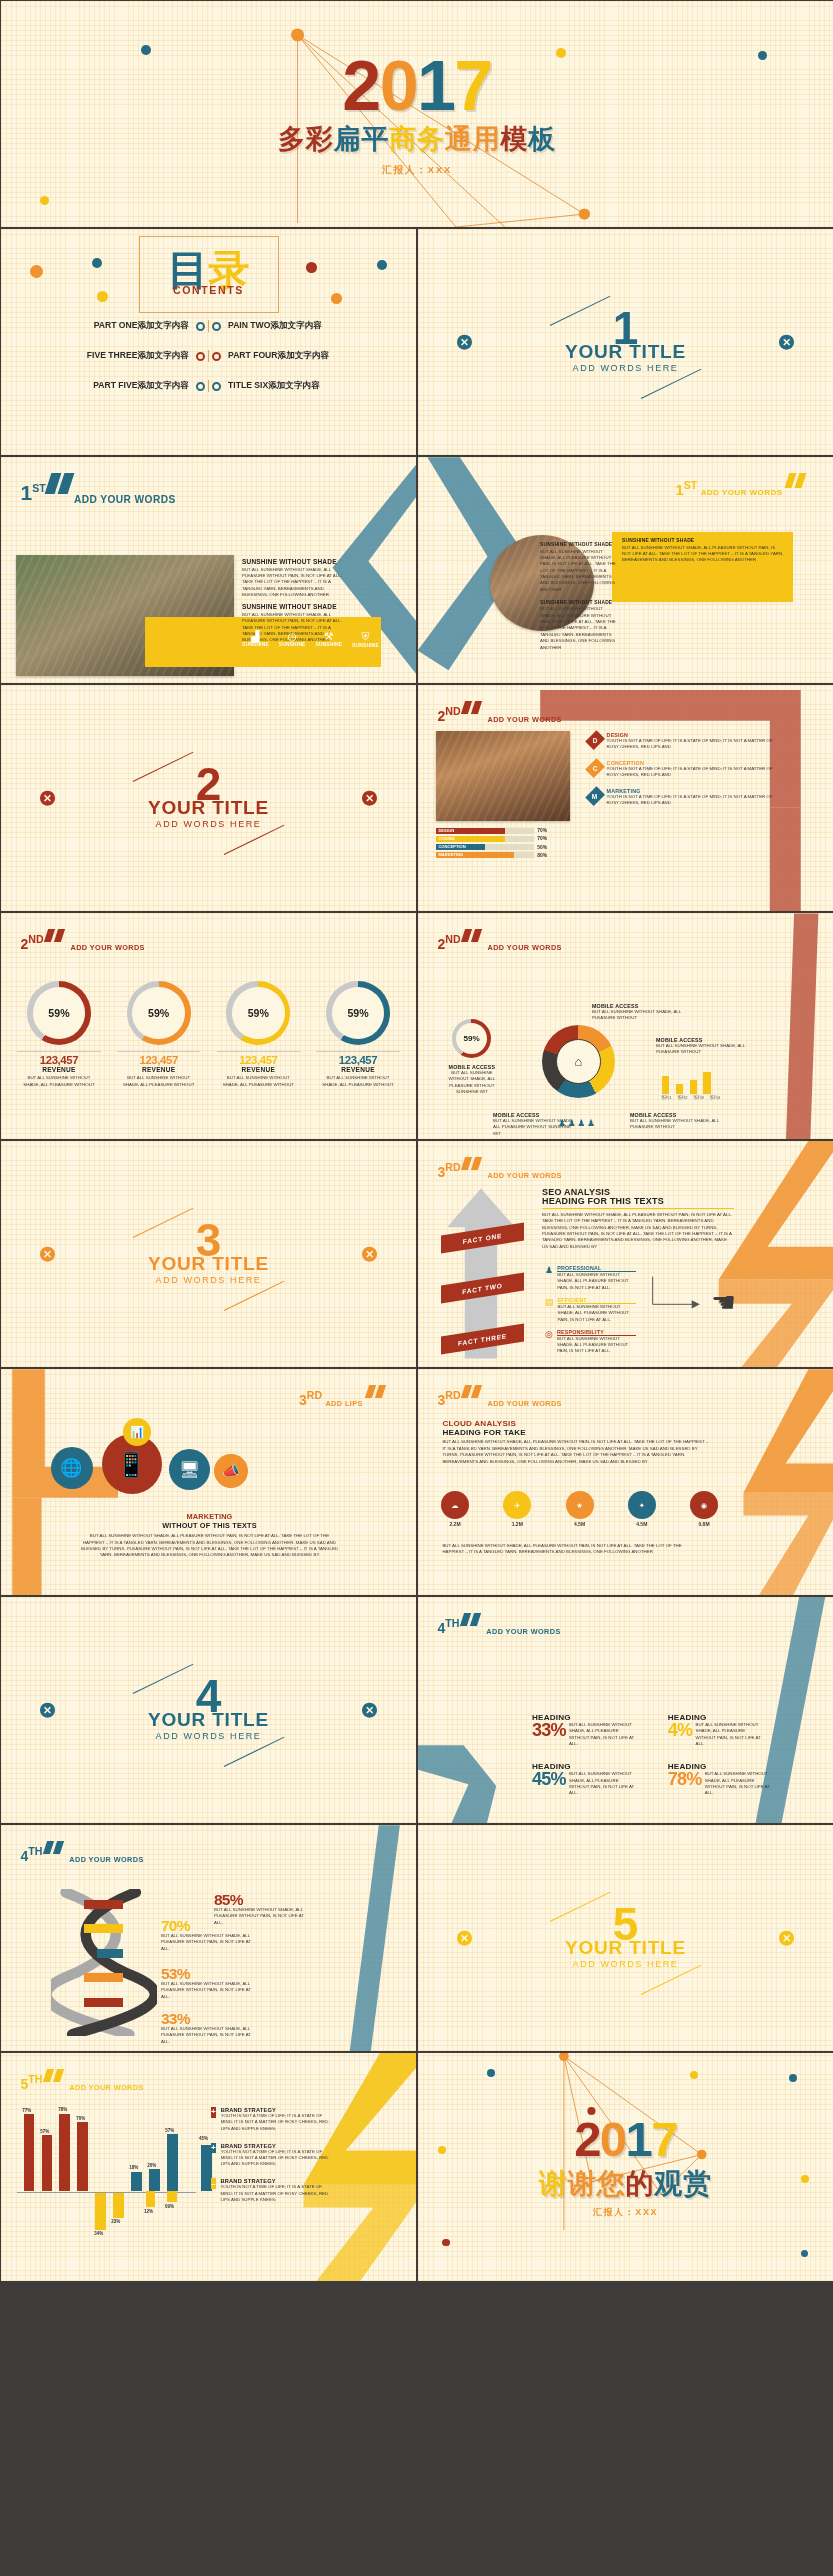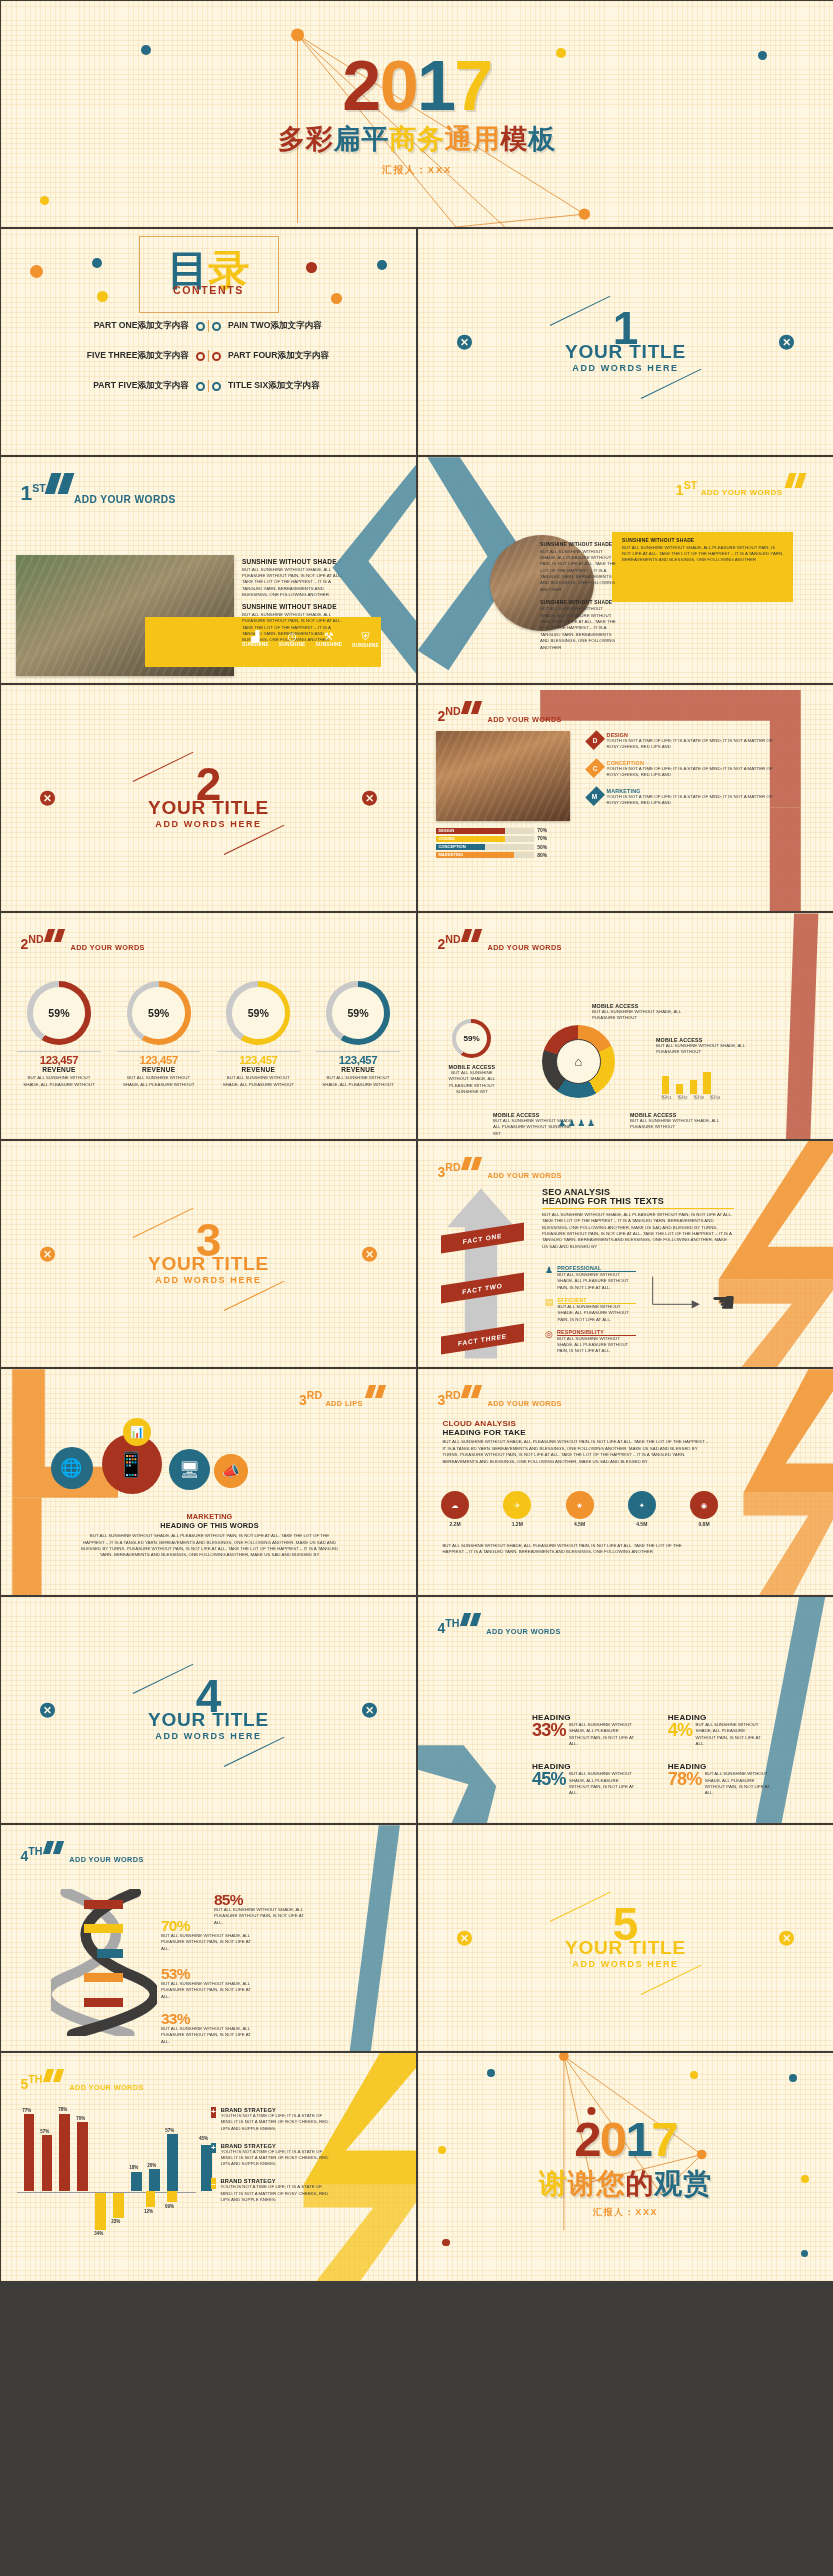--- a/index.html
+++ b/index.html
@@ -43,21 +43,21 @@
     font-weight:bold; color:#2b2b2b; }
   .toc-item.r { justify-content:flex-start; }
   .toc-item.l { justify-content:flex-end; }
   .ring { width:9px; height:9px; border-radius:50%; border:2.4px solid #256b84; flex:0 0 auto;}
   .toc-div { background:#e2a857; width:0.8px; height:100%; justify-self:center; }
   
   .sec { position:absolute; left:0; right:0; top:50%; transform:translateY(-50%);
     text-align:center; }
   .sec .num { font-size:46px; font-weight:bold; line-height:.75; }
   .sec .t1 { font-size:19px; font-weight:bold; letter-spacing:0.8px; margin-top:-4.9px;}
-  .sec .t2 { font-size:9px; font-weight:bold; letter-spacing:1.6px; }
+  .sec .t2 { font-size:9px; font-weight:normal; letter-spacing:1.6px; }
   .xmark { position:absolute; top:50%; width:14.7px; height:14.7px; border-radius:50%;
     transform:translateY(-50%); display:flex; align-items:center; justify-content:center;
     color:#fdf6e0; font-size:10.6px; font-weight:bold;}
   .slash { position:absolute; height:1.2px; transform-origin:left center; }
   
   .shead { position:absolute; left:19.5px; top:16.3px; display:flex; align-items:flex-end; }
   .shead .ord { font-size:21px; font-weight:bold; line-height:.85; }
   .shead .ord sup { font-size:10.6px; }
   .quotes { display:inline-block; margin:0 1.6px 4.9px 2.4px; }
   .quotes i { display:inline-block; width:9.8px; height:21px; transform:skewX(-18deg);
@@ -547,21 +547,21 @@
       <div class="sub" style="margin-left:3.3px;font-size:7.3px;color:#f0922e">ADD LIPS</div>
       <span class="quotes" style="margin-left:4.1px"><i style="background:#f0922e;height:13px;width:6.5px"></i><i style="background:#f0922e;height:13px;width:6.5px"></i></span>
     </div>
     <div class="bubble" style="left:50px;top:78px;width:42px;height:42px;background:#256b84;font-size:18px">🌐</div>
     <div class="bubble" style="left:101px;top:65px;width:60px;height:60px;background:#a8341f;font-size:24.4px">📱</div>
     <div class="bubble" style="left:168px;top:80px;width:41px;height:41px;background:#256b84;font-size:16.3px">🖥</div>
     <div class="bubble" style="left:213px;top:85px;width:34px;height:34px;background:#f0922e;font-size:14px">📣</div>
     <div class="bubble" style="left:122px;top:49px;width:28px;height:28px;background:#f5c417;font-size:11.4px">📊</div>
     <div style="position:absolute;left:78px;top:143px;width:261px;text-align:center;">
       <div class="h6" style="font-size:7.3px;color:#a8341f">MARKETING</div>
-      <div class="h6" style="font-size:7.3px">HEADING OF THIS WORDS</div>
+      <div class="h6" style="font-size:7.3px">WITHOUT OF THIS TEXTS</div>
       <div class="p6" style="margin-top:3.3px;text-align:center">BUT ALL SUNSHINE WITHOUT SHADE, ALL PLEASURE WITHOUT PAIN, IS NOT LIFE AT ALL. TAKE THE LOT OF THE HAPPIEST – IT IS A TANGLED YARN. BEREAVEMENTS AND BLESSINGS, ONE FOLLOWING ANOTHER. MAKE US SAD AND BLESSED BY TURNS. PLEASURE WITHOUT PAIN, IS NOT LIFE AT ALL. TAKE THE LOT OF THE HAPPIEST – IT IS A TANGLED YARN. BEREAVEMENTS AND BLESSINGS, ONE FOLLOWING ANOTHER, MAKE US SAD AND BLESSED BY</div>
     </div>
   </div>
 
   <div class="slide paper">
     <div class="zig" style="right:-16.3px;top:0;width:138px;height:228px;">
       <svg viewBox="0 0 170 280" width="138" height="228">
           <path d="M120 0 L168 0 L92 116 L168 116 L168 152 L40 152 Z" fill="#f0922e" opacity=".85"></path>
           <path d="M40 152 L168 152 L100 280 L58 280 L120 180 L40 180 Z" fill="#f0922e" opacity=".68"></path>
         </svg>

